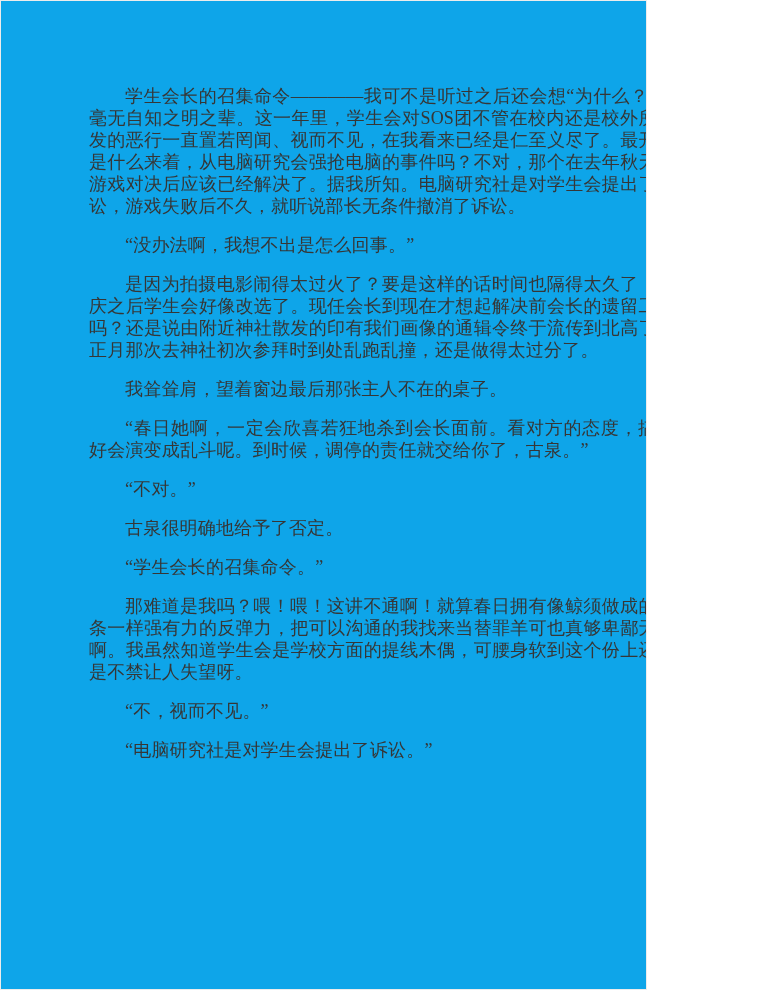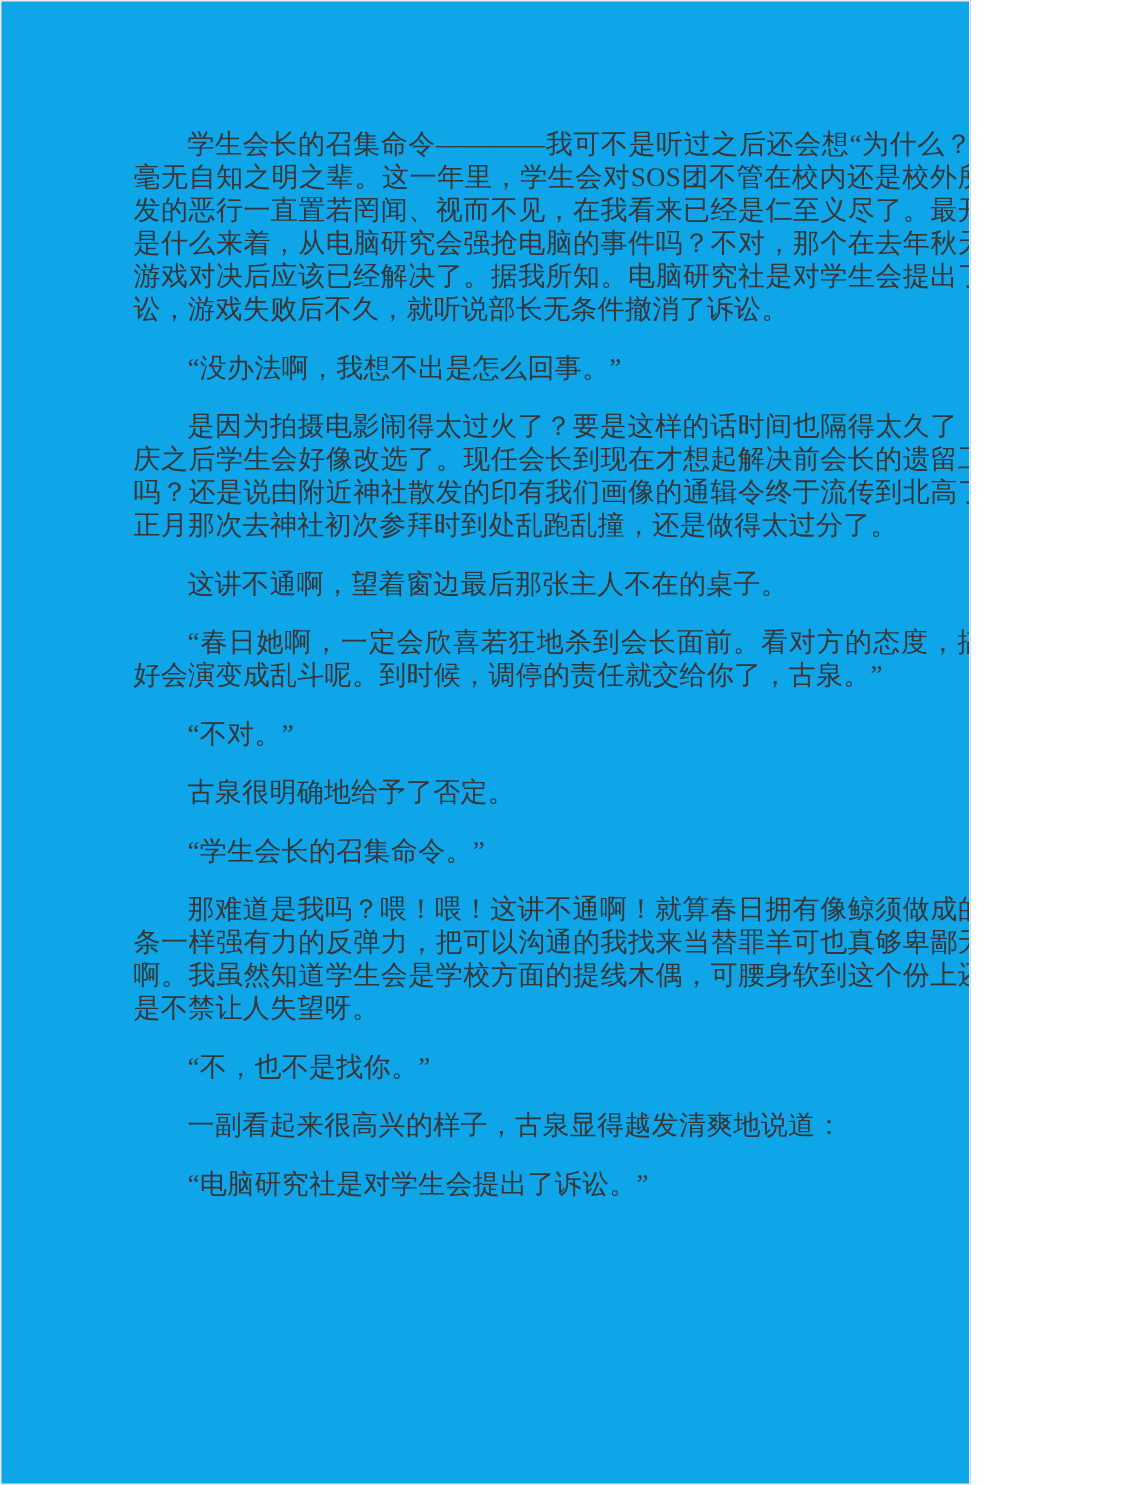--- a/index.html
+++ b/index.html
@@ -35,23 +35,22 @@
   }
 </style>
 </head>
 <body>
 
 <div class="page">
   <div class="textblock">
       <p class="para">学生会长的召集命令————我可不是听过之后还会想“为什么？”的毫无自知之明之辈。这一年里，学生会对SOS团不管在校内还是校外所引发的恶行一直置若罔闻、视而不见，在我看来已经是仁至义尽了。最开始是什么来着，从电脑研究会强抢电脑的事件吗？不对，那个在去年秋天的游戏对决后应该已经解决了。据我所知。电脑研究社是对学生会提出了诉讼，游戏失败后不久，就听说部长无条件撤消了诉讼。</p>
       <p class="para">“没办法啊，我想不出是怎么回事。”</p>
       <p class="para">是因为拍摄电影闹得太过火了？要是这样的话时间也隔得太久了，校庆之后学生会好像改选了。现任会长到现在才想起解决前会长的遗留工作吗？还是说由附近神社散发的印有我们画像的通辑令终于流传到北高了？正月那次去神社初次参拜时到处乱跑乱撞，还是做得太过分了。</p>
-      <p class="para">这讲不通啊，望着窗边最后那张主人不在的桌子。</p>
+      <p class="para">我耸耸肩，望着窗边最后那张主人不在的桌子。</p>
       <p class="para">“春日她啊，一定会欣喜若狂地杀到会长面前。看对方的态度，搞不好会演变成乱斗呢。到时候，调停的责任就交给你了，古泉。”</p>
       <p class="para">“不对。”</p>
       <p class="para">古泉很明确地给予了否定。</p>
       <p class="para">“学生会长的召集命令。”</p>
       <p class="para">那难道是我吗？喂！喂！这讲不通啊！就算春日拥有像鲸须做成的发条一样强有力的反弹力，把可以沟通的我找来当替罪羊可也真够卑鄙无耻啊。我虽然知道学生会是学校方面的提线木偶，可腰身软到这个份上还真是不禁让人失望呀。</p>
-      <p class="para">“不，也不是找你。”</p>
-      <p class="para">一副看起来很高兴的样子，古泉显得越发清爽地说道：</p>
+      <p class="para">“不，视而不见。”</p>
       <p class="para">“电脑研究社是对学生会提出了诉讼。”</p>
     </div>
 </div>
 
 </body></html>

